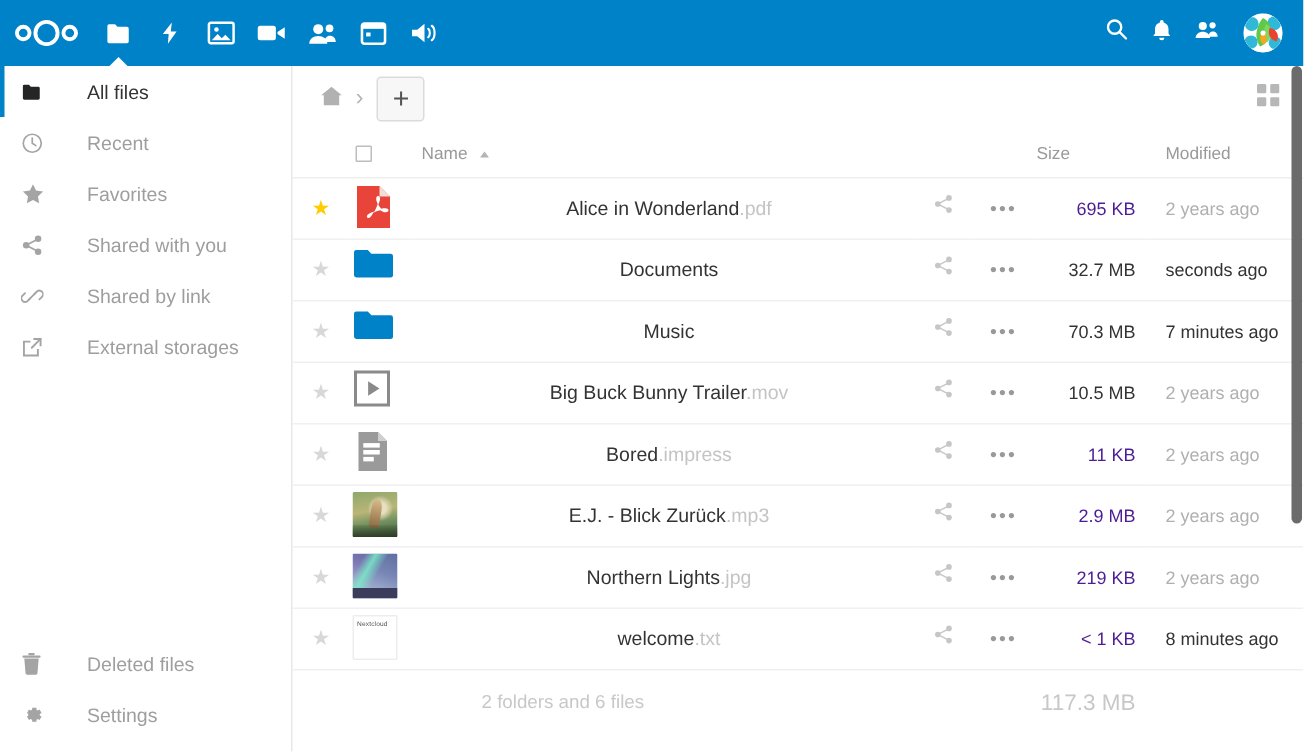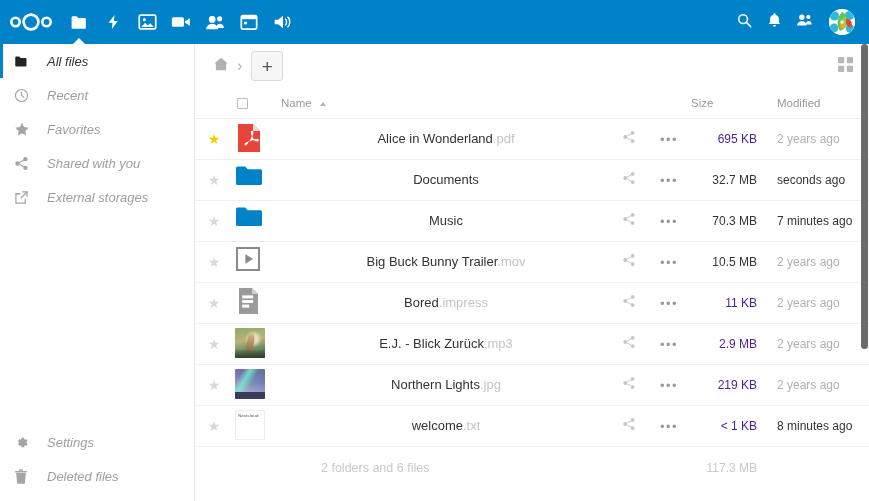--- a/index.html
+++ b/index.html
@@ -55,21 +55,21 @@
   .side-item.active { color: #333; }
   .side-item.active::before {
     content: ""; position: absolute; left: 0; top: 0; bottom: 0;
     width: 3px; background: #0082c9;
   }
   .side-icon {
     width: 22px; display: flex; align-items: center; justify-content: flex-start;
     opacity: .55; flex: none;
   }
   .side-item.active .side-icon { opacity: .85; }
-  .side-label { margin-left: 11px; white-space: nowrap; font-style: italic; }
+  .side-label { margin-left: 22px; white-space: nowrap; }
   .side-bottom { position: absolute; bottom: 8px; left: 0; right: 0; }
 
   
   #main {
     position: absolute; top: 44px; left: 195px; width: 674px; height: 457px;
     background: #fff; overflow: hidden;
   }
   #controls {
     height: 44px; display: flex; align-items: center;
     padding: 0 10px 0 12px; position: relative;
@@ -130,21 +130,21 @@
   .act { opacity: .33; cursor: pointer; display: inline-block; }
   .dots { letter-spacing: 1.5px; color: #999; font-size: 13px; line-height: 1; }
   .size-cell { text-align: right; padding-right: 8px; font-size: 12px; color: #4c1d95; white-space: nowrap; }
   .size-cell.strong { color: #333; }
   .mod-cell { padding-left: 12px; font-size: 12px; color: #b0b0b0; white-space: nowrap; }
   .mod-cell.strong { color: #333; }
 
   tr.summary { height: 44px; }
   tr.summary td { vertical-align: middle; }
   .sum-name { padding-left: 48px; font-size: 12.5px; color: #c8c8c8; }
-  .sum-size { text-align: right; padding-right: 8px; font-size: 12px; color: #c8c8c8; }
+  .sum-size { text-align: right; padding-right: 8px; font-size: 15px; color: #c8c8c8; }
 
   
   .thumb { width: 30px; height: 30px; display: block; border-radius: 1px; }
   .thumb-music {
     background:
       radial-gradient(circle at 62% 36%, #e8dfc0 0 14%, rgba(232,223,192,0) 32%),
       linear-gradient(170deg, #8fa86b 0%, #b9b577 42%, #6d8f5e 68%, #3f5a3c 100%);
     position: relative; overflow: hidden;
   }
   .thumb-music::before {
@@ -352,53 +352,63 @@
             <circle cx="15.2" cy="4.2" r="2.9"></circle>
               <circle cx="4.6" cy="10" r="2.9"></circle>
               <circle cx="15.2" cy="15.8" r="2.9"></circle>
             <path d="M6.6 8.9l7-3.6M6.6 11.1l7 3.6" stroke="#5a5a5a" stroke-width="1.5"></path>
           </svg>
         </span>
         <span class="side-label">Shared with you</span>
       </div>
 
 
+      <div class="side-item">
+        <span class="side-icon">
+          <svg width="15" height="15" viewBox="0 0 20 20" fill="none" stroke="#5a5a5a" stroke-width="1.6" stroke-linecap="round">
+            <path d="M8.2 11.8a3.4 3.4 0 000 0l-2.6 2.6a3.3 3.3 0 01-4.6-4.6l2.6-2.6"></path>
+            <path d="M11.8 8.2l2.6-2.6a3.3 3.3 0 014.6 4.6l-2.6 2.6"></path>
+            <path d="M7.2 12.8l5.6-5.6"></path>
+          </svg>
+        </span>
+        <span class="side-label">Shared by link</span>
+      </div>
 
 
       <div class="side-item">
         <span class="side-icon">
           <svg width="15" height="15" viewBox="0 0 20 20" fill="none" stroke="#5a5a5a" stroke-width="1.7">
             <path d="M11 2.6h6.4V9"></path>
               <path d="M17.4 2.6L9.6 10.4" stroke-linecap="round"></path>
             <path d="M15 11.6v5.8H2.6V5H8.4"></path>
           </svg>
         </span>
         <span class="side-label">External storages</span>
       </div>
     </div>
 
     <div class="side-bottom">
       <div class="side-item">
         <span class="side-icon">
-          <svg width="15" height="15" viewBox="0 0 20 20" fill="#5a5a5a">
-            <path d="M10 6.4a3.6 3.6 0 100 7.2 3.6 3.6 0 000-7.2zm0 5.4a1.8 1.8 0 110-3.6 1.8 1.8 0 010 3.6z"></path>
-            <path d="M18.3 11.6l-1.6-.9a6.8 6.8 0 000-1.4l1.6-.9-1.8-3.1-1.6.9a6.8 6.8 0 00-1.2-.7V3.7H9.9v1.8c-.4.2-.8.4-1.2.7l-1.6-.9-1.8 3.1 1.6.9a6.8 6.8 0 000 1.4l-1.6.9 1.8 3.1 1.6-.9c.4.3.8.5 1.2.7v1.8h3.8v-1.8c.4-.2.8-.4 1.2-.7l1.6.9z"></path>
-          </svg>
-        </span>
-        <span class="side-label">Settings</span>
-      </div>
-      <div class="side-item">
-        <span class="side-icon">
           <svg width="14" height="15" viewBox="0 0 18 20" fill="#5a5a5a">
             <path d="M2.6 5.4h12.8l-1.1 13a1.4 1.4 0 01-1.4 1.3H5.1a1.4 1.4 0 01-1.4-1.3z"></path>
             <rect x="1" y="2.6" width="16" height="2" rx=".6"></rect>
             <rect x="6.2" y=".4" width="5.6" height="2" rx=".6"></rect>
           </svg>
         </span>
         <span class="side-label">Deleted files</span>
+      </div>
+      <div class="side-item">
+        <span class="side-icon">
+          <svg width="15" height="15" viewBox="0 0 20 20" fill="#5a5a5a">
+            <path d="M10 6.4a3.6 3.6 0 100 7.2 3.6 3.6 0 000-7.2zm0 5.4a1.8 1.8 0 110-3.6 1.8 1.8 0 010 3.6z"></path>
+            <path d="M18.3 11.6l-1.6-.9a6.8 6.8 0 000-1.4l1.6-.9-1.8-3.1-1.6.9a6.8 6.8 0 00-1.2-.7V3.7H9.9v1.8c-.4.2-.8.4-1.2.7l-1.6-.9-1.8 3.1 1.6.9a6.8 6.8 0 000 1.4l-1.6.9 1.8 3.1 1.6-.9c.4.3.8.5 1.2.7v1.8h3.8v-1.8c.4-.2.8-.4 1.2-.7l1.6.9z"></path>
+          </svg>
+        </span>
+        <span class="side-label">Settings</span>
       </div>
     </div>
   </div>
 
   <div id="main">
 
     <div id="controls">
       <div class="crumb-home">
         <span>
           <svg width="16" height="16" viewBox="0 0 20 20" fill="#555">

